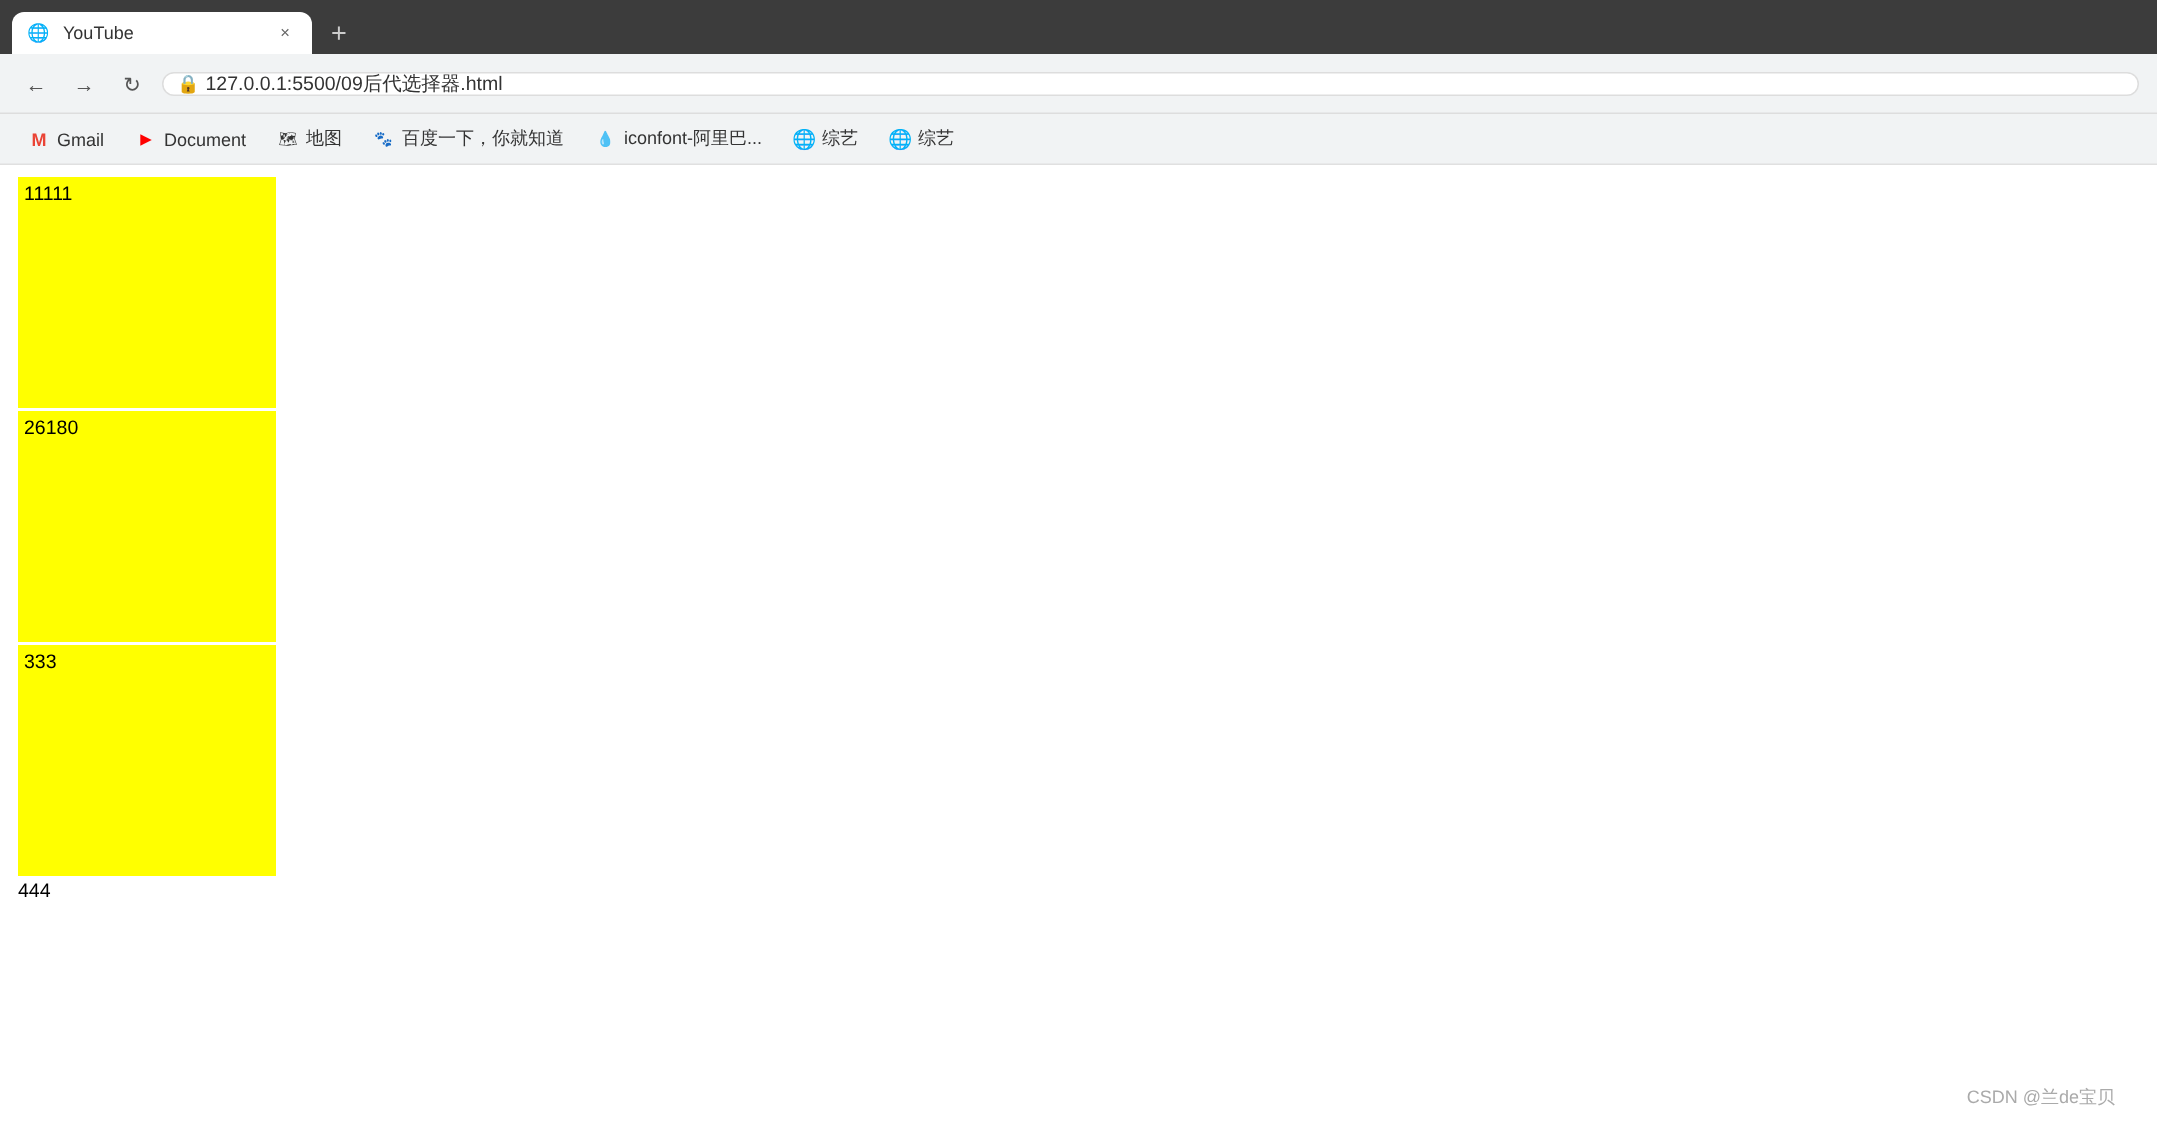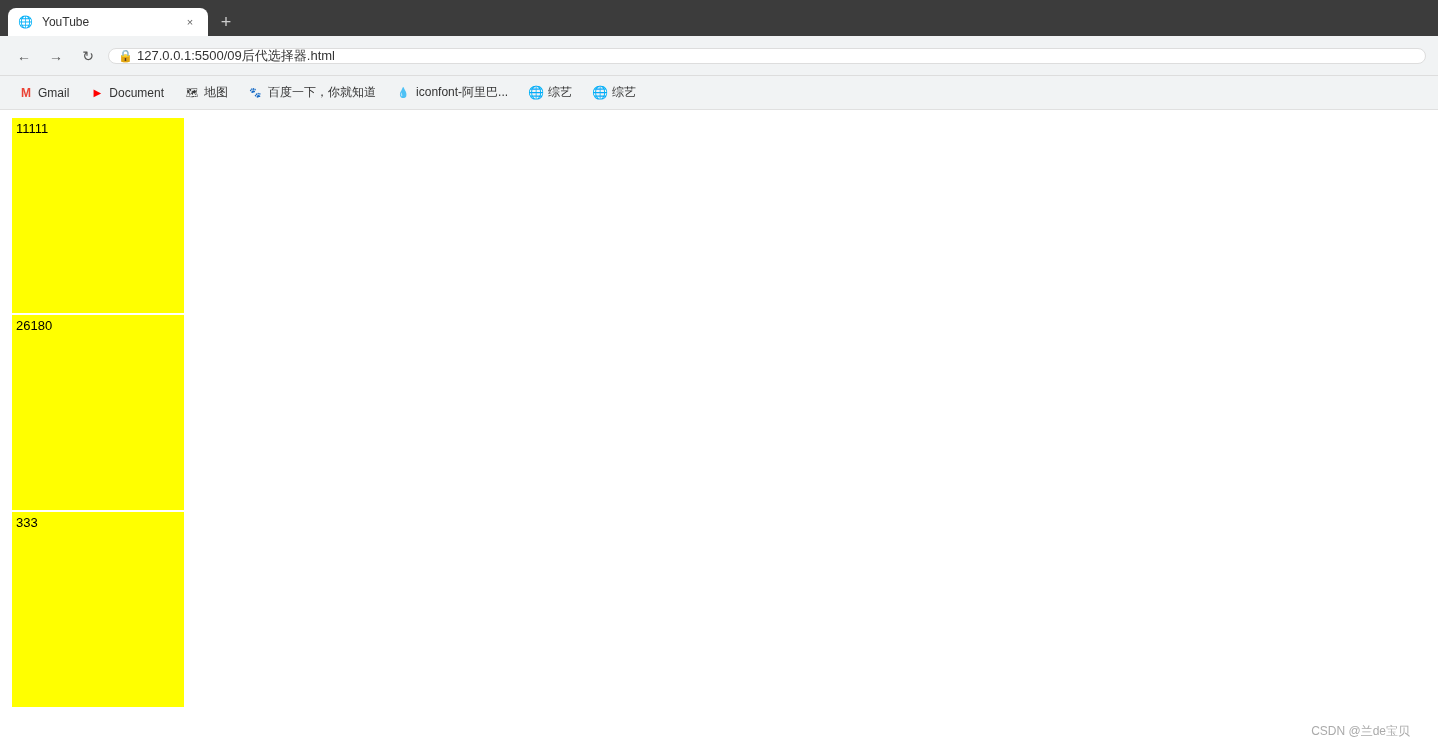--- a/index.html
+++ b/index.html
@@ -154,21 +154,21 @@
       position: relative;
     }
     .text-label {
       font-size: 13px;
       color: #000;
       margin-bottom: 2px;
     }
     .yellow-box {
       background: #ffff00;
       width: 172px;
-      height: 195px;
+      height: 154px;
       margin-bottom: 0;
       position: relative;
     }
     .yellow-box .box-label {
       position: absolute;
       top: 3px;
       left: 4px;
       font-size: 13px;
       color: #000;
     }
@@ -265,16 +265,19 @@
       <span class="box-label">26180</span>
     </div>
   </div>
 
   <div class="section">
     <div class="yellow-box">
       <span class="box-label">333</span>
     </div>
   </div>
 
+  <div class="section">
+    <div class="text-label">444</div>
+  </div>
 
 </div>
 
 <div class="page-footer">CSDN @兰de宝贝</div>
 
 </body></html>

